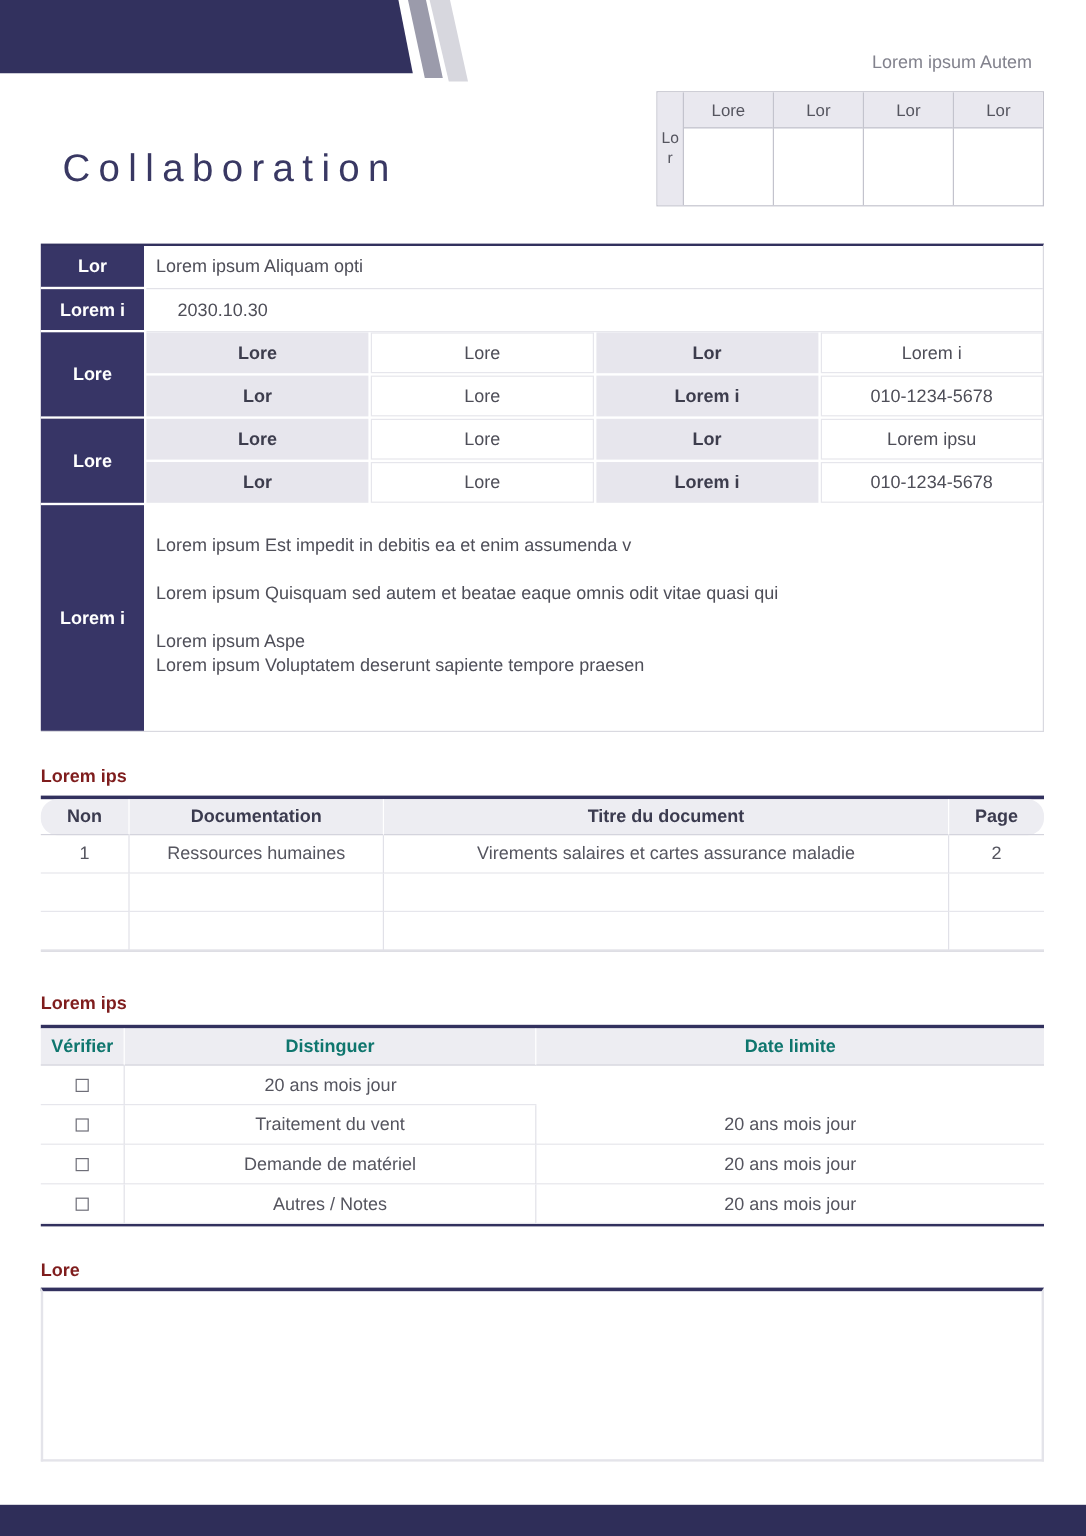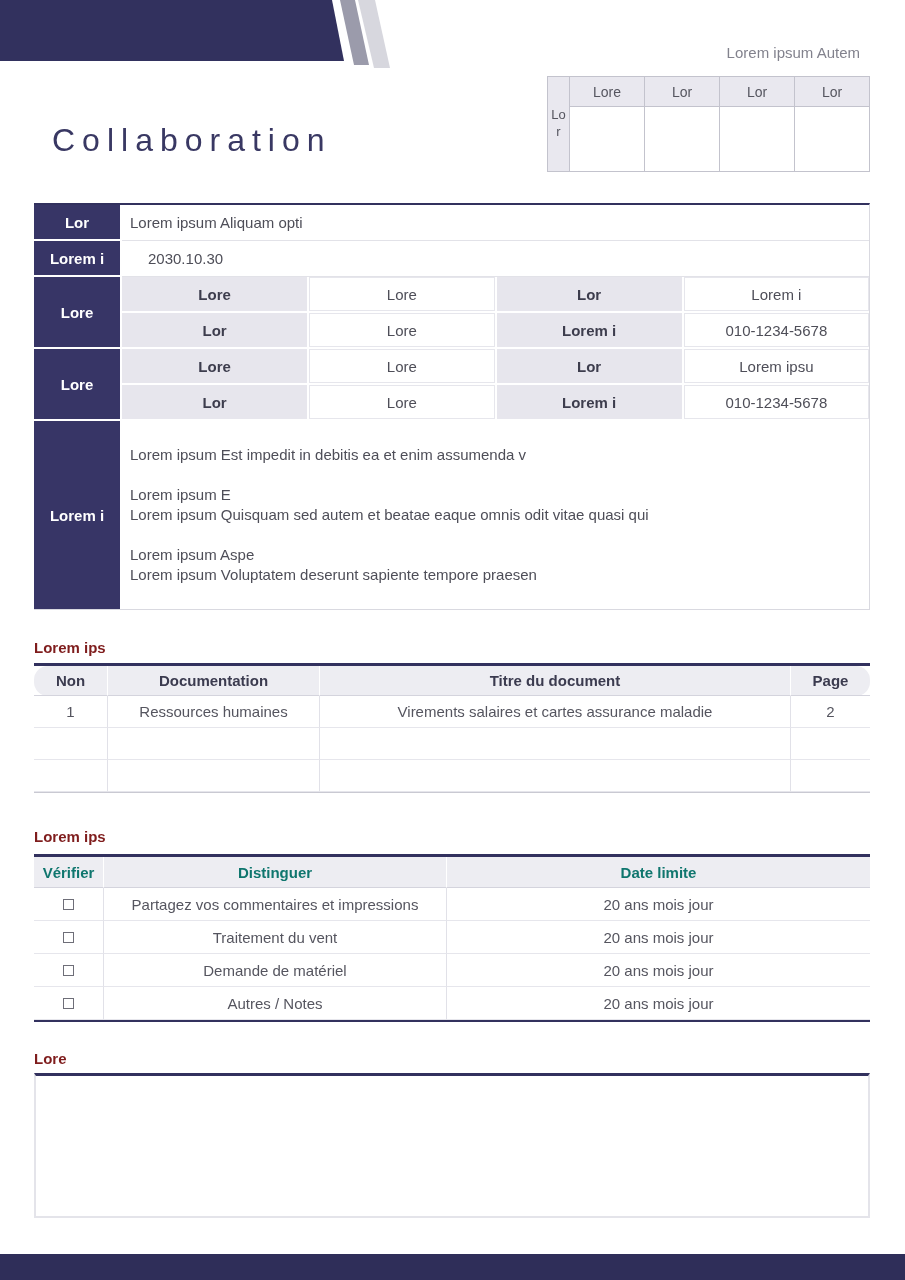--- a/index.html
+++ b/index.html
@@ -159,21 +159,20 @@
         <div class="lblc">Lorem i</div>
         <div class="valc">010-1234-5678</div>
       </div>
     </div>
 
     <div class="irow h188">
       <div class="hd">Lorem i</div>
       <div class="paracell">
         <div class="pline">Lorem ipsum Est impedit in debitis ea et enim assumenda v</div>
         <div class="pline"></div>
-        <div class="pline">Lorem ipsum E</div>
         <div class="pline">Lorem ipsum Quisquam sed autem et beatae eaque omnis odit vitae quasi qui</div>
         <div class="pline"></div>
         <div class="pline">Lorem ipsum Aspe</div>
         <div class="pline">Lorem ipsum Voluptatem deserunt sapiente tempore praesen</div>
       </div>
     </div>
   </div>
 
   <div class="sechead" style="top:639px;">Lorem ips</div>
   <div class="doctbl">
@@ -207,21 +206,20 @@
   <div class="chktbl">
     <div class="crow head">
       <div class="cc">Vérifier</div>
       <div class="cc">Distinguer</div>
       <div class="cc">Date limite</div>
     </div>
     <div class="crow body">
       <div class="cc">
           <span class="chkbox"></span>
         </div>
-      <div class="cc">Partagez vos commentaires et impressions</div>
       <div class="cc">20 ans mois jour</div>
     </div>
     <div class="crow body">
       <div class="cc">
           <span class="chkbox"></span>
         </div>
       <div class="cc">Traitement du vent</div>
       <div class="cc">20 ans mois jour</div>
     </div>
     <div class="crow body">

